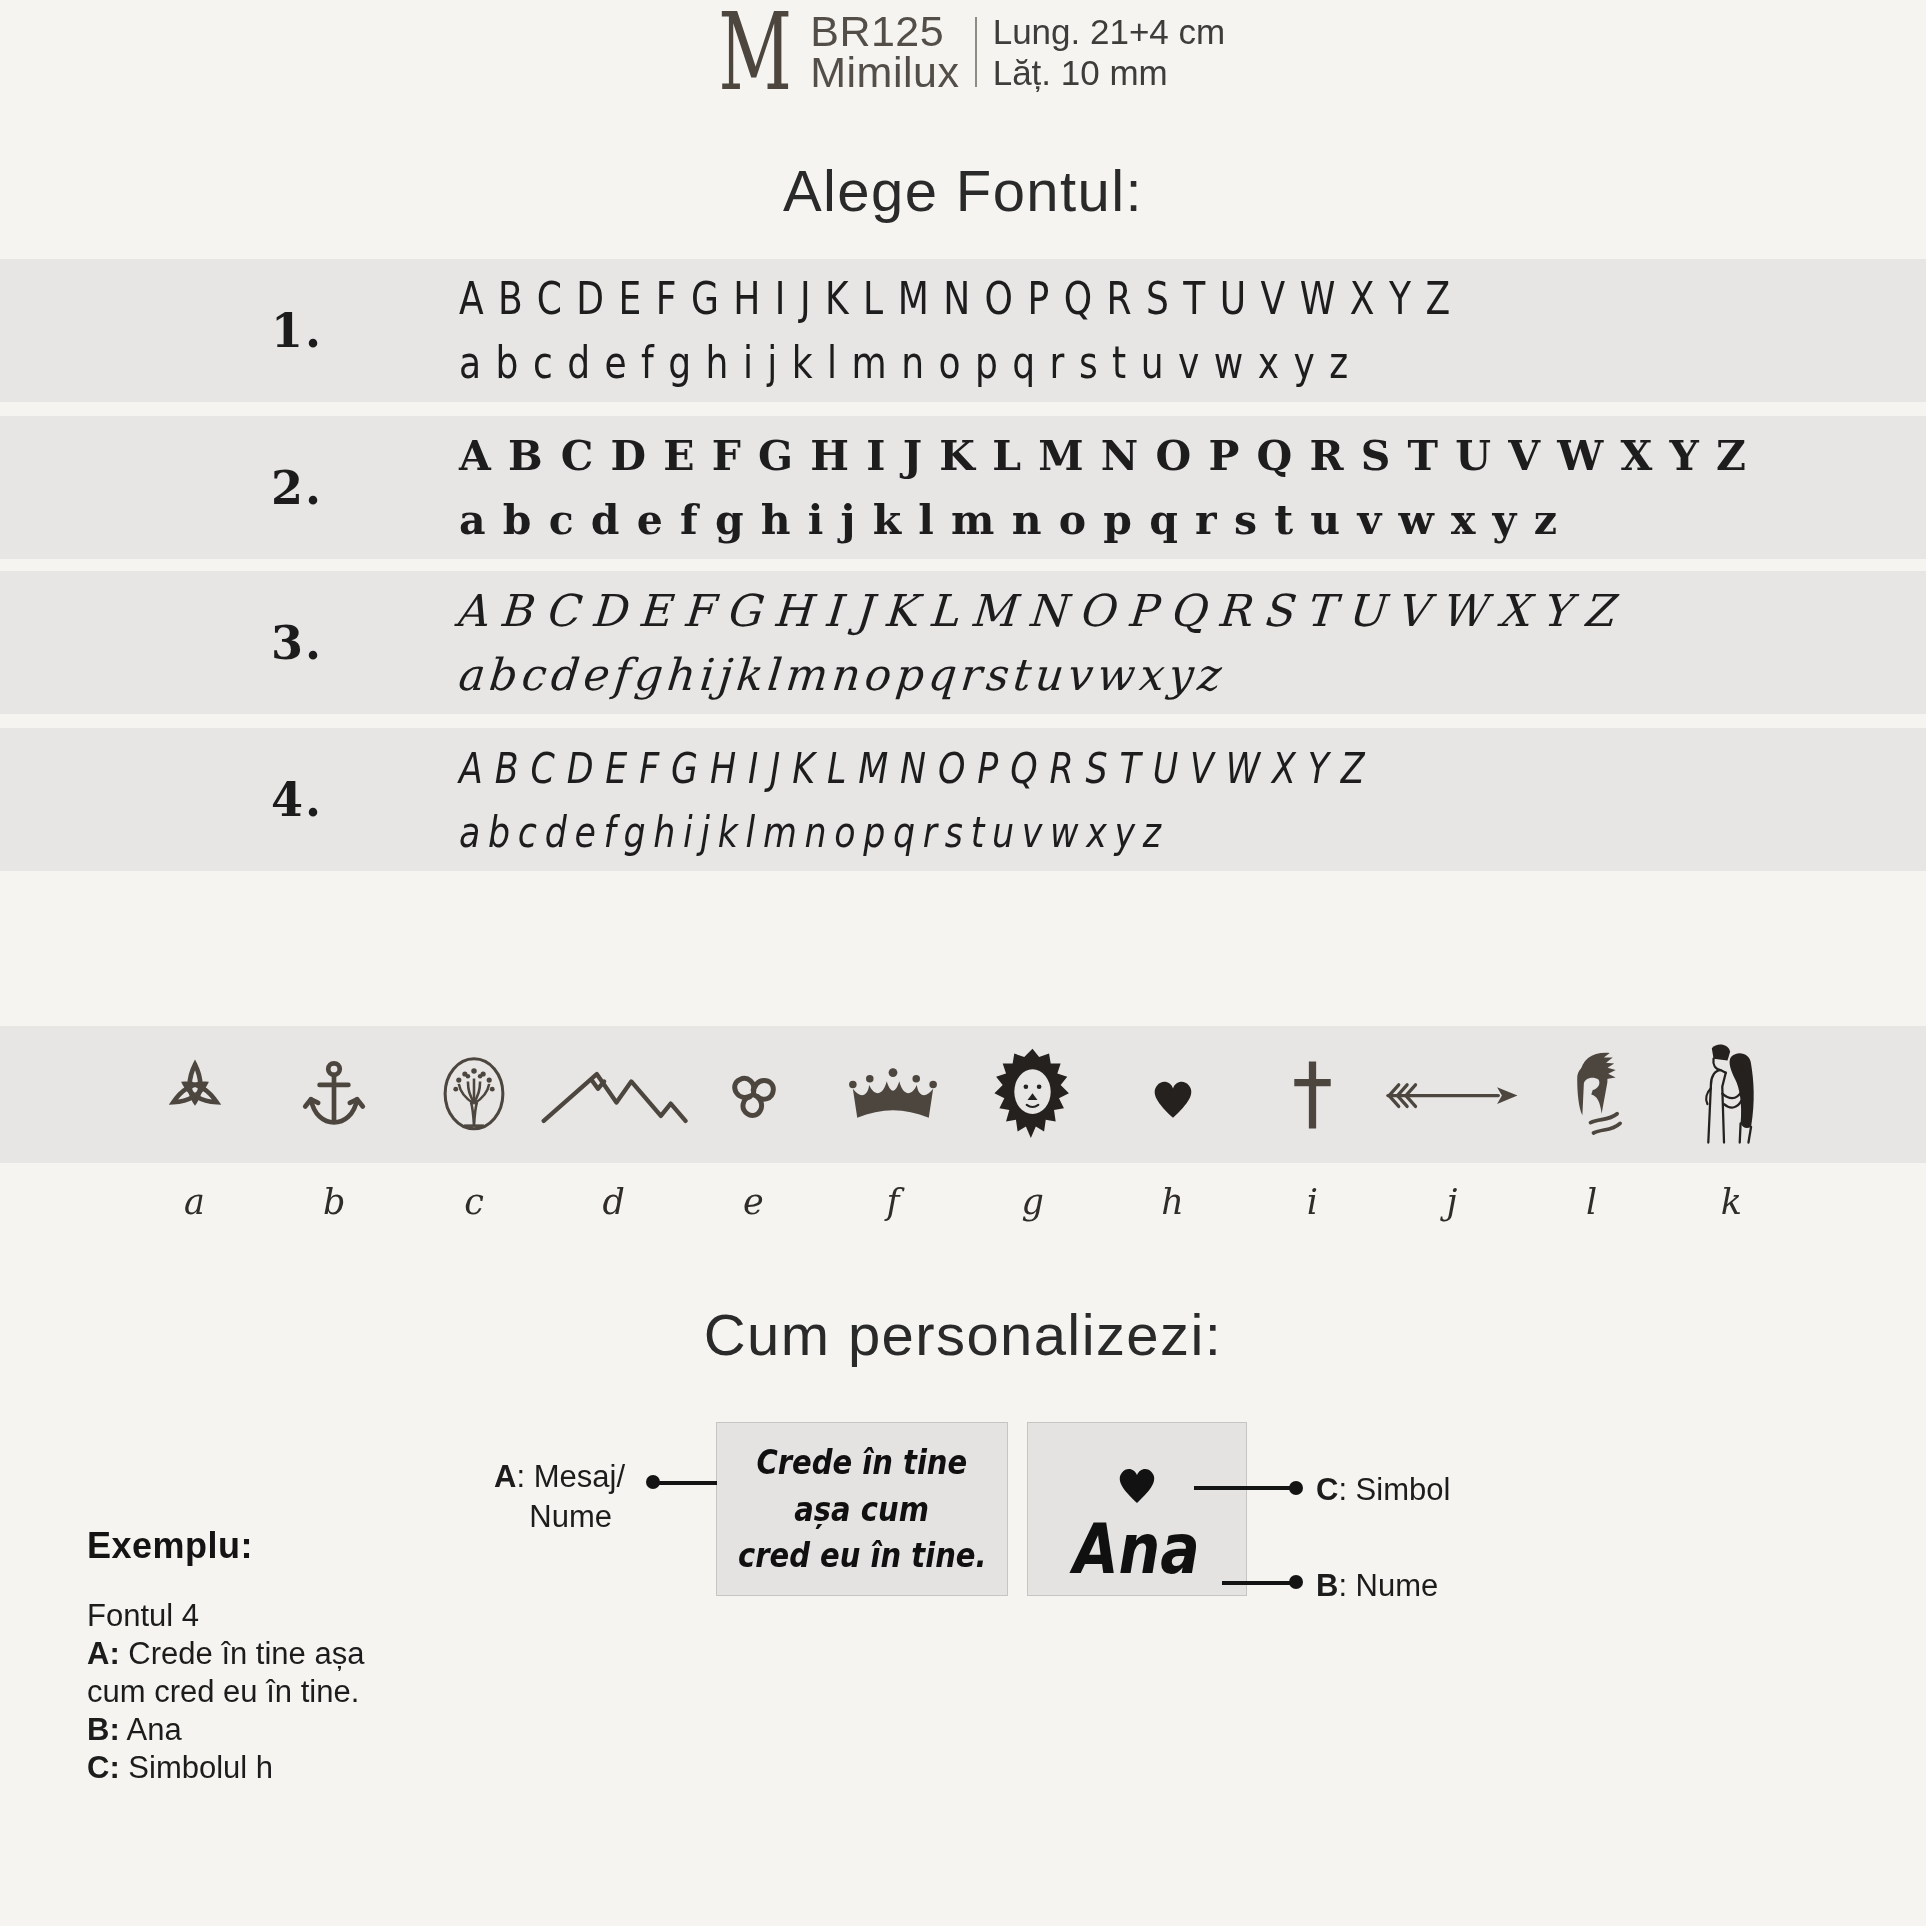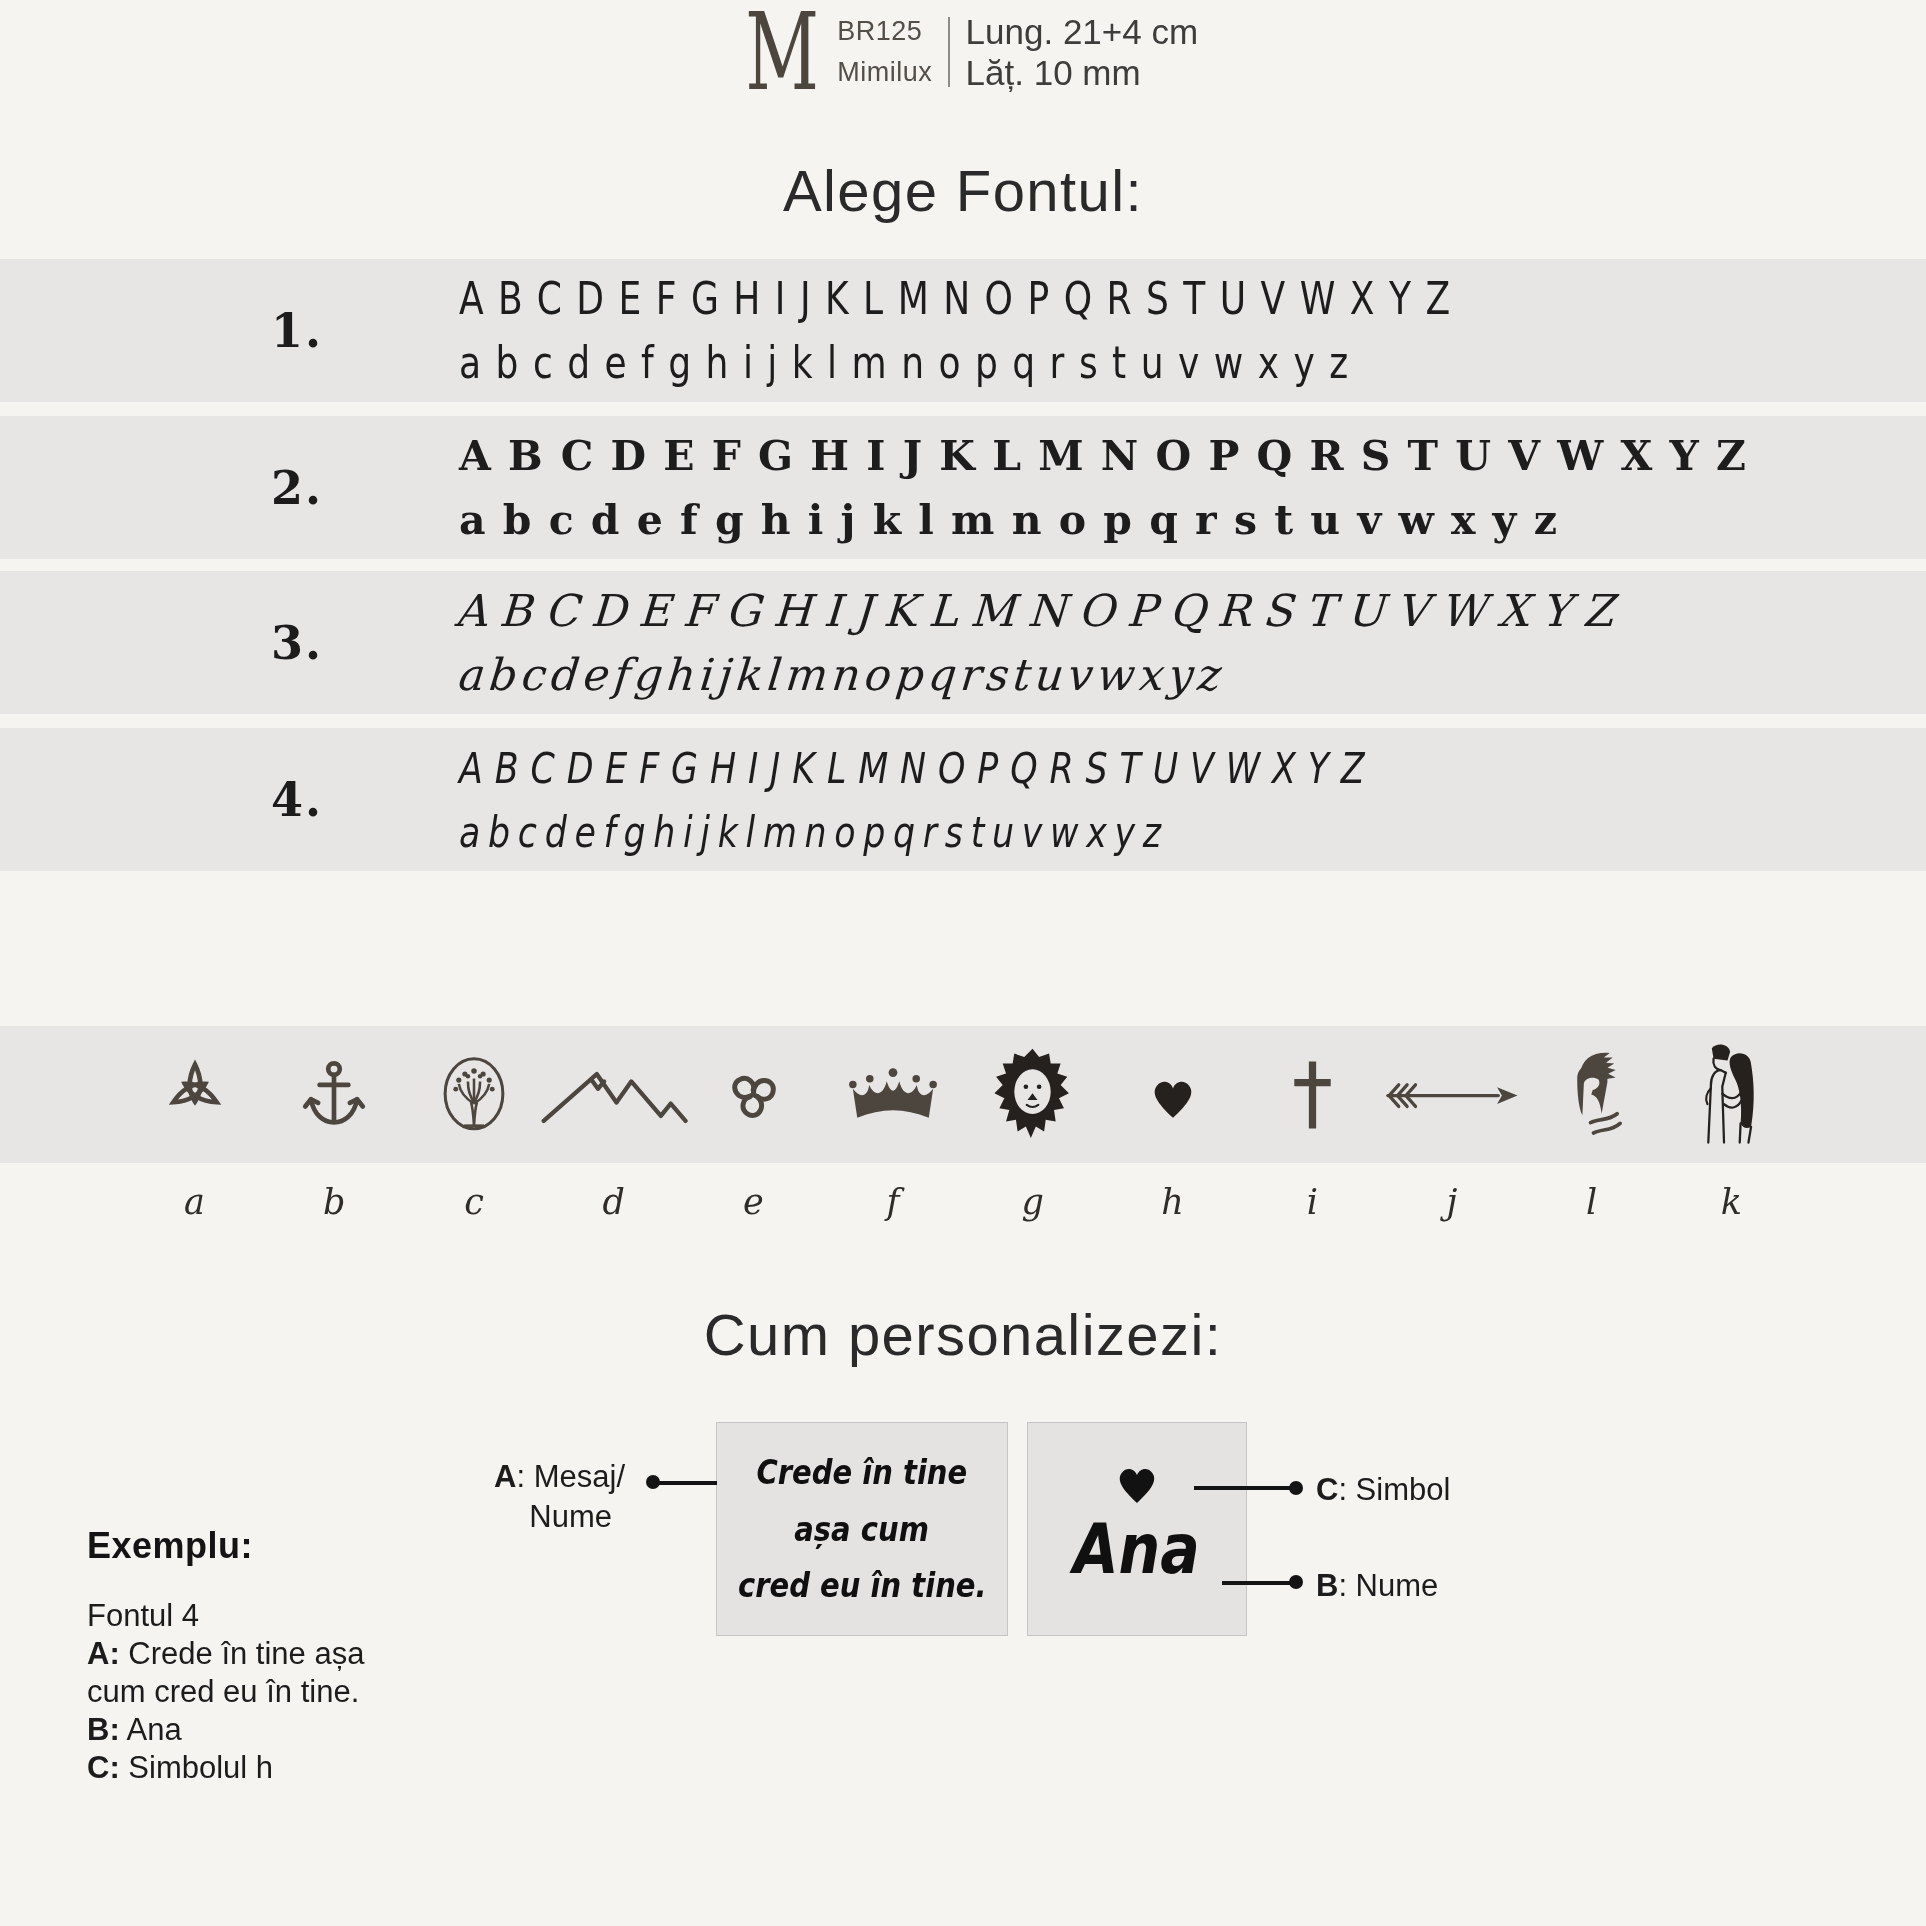--- a/index.html
+++ b/index.html
@@ -4,21 +4,21 @@
 <style>
   html,body{margin:0;padding:0;}
   body{font-family:"Liberation Sans",sans-serif;background:#f5f4f1;}
   .page{position:relative;width:1926px;height:1926px;background:#f5f4f1;overflow:hidden;}
 
   
   .header{position:absolute;top:8.3px;left:0;right:0;height:88px;
           display:flex;justify-content:center;align-items:center;}
   .logo-m{font-family:"DejaVu Serif",serif;font-size:106px;line-height:79px;
           color:#4c463f;transform:scaleX(.68);transform-origin:center;margin-right:0.9px;}
-  .brand-col{display:flex;flex-direction:column;font-size:27px;line-height:41px;
+  .brand-col{display:flex;flex-direction:column;font-size:43px;line-height:41px;
              font-weight:300;color:#534e48;letter-spacing:0.5px;}
   .hdr-divider{width:1.9px;height:70px;background:#8f8b85;margin:0 15.7px;}
   .dims-col{display:flex;flex-direction:column;font-size:35px;line-height:41px;
             font-weight:300;color:#3e3d3b;}
 
   
   .big-title{position:absolute;left:0;right:0;text-align:center;
              font-size:58px;font-weight:300;color:#2a2a2a;letter-spacing:1.4px;}
   #title-fonts{top:157px;}
   #title-symbols{top:906px;}
@@ -51,21 +51,21 @@
   #symbols-band{position:absolute;left:0;right:0;top:1026px;height:137px;background:#e7e6e5;}
   .sym-grid{position:absolute;left:125px;right:125px;top:1026px;
             display:flex;justify-content:space-between;}
   .sym-col{width:139px;display:flex;flex-direction:column;align-items:center;}
   .sym-slot{height:137px;display:flex;align-items:center;justify-content:center;color:#4c463f;}
   .sym-slot.dark{color:#24211e;}
   .sym-letter{margin-top:18.5px;font-family:"DejaVu Serif",serif;font-style:italic;
               font-size:35px;color:#2f2c29;}
 
   
-  .gbox{position:absolute;top:1422px;height:214px;background:#e4e3e2;
+  .gbox{position:absolute;top:1422px;height:174px;background:#e4e3e2;
         border:0.9px solid #c6c5c3;box-sizing:border-box;display:flex;flex-direction:column;
         align-items:center;}
   #quote-box{left:716px;width:292px;justify-content:space-evenly;padding:12px 3.7px;}
   .hand{font-family:"DejaVu Sans",sans-serif;font-style:italic;font-weight:700;color:#101010;}
   .quote-line{font-size:33px;transform:scaleX(.88);white-space:nowrap;}
   #name-box{left:1027px;width:220px;}
   #name-box .heart-big{margin-top:34px;color:#121212;}
   .name-text{font-size:69px;transform:scaleX(.85);margin-top:6.5px;line-height:74px;}
 
   .callout{position:absolute;font-size:31px;font-weight:300;color:#1c1c1c;line-height:40px;}

